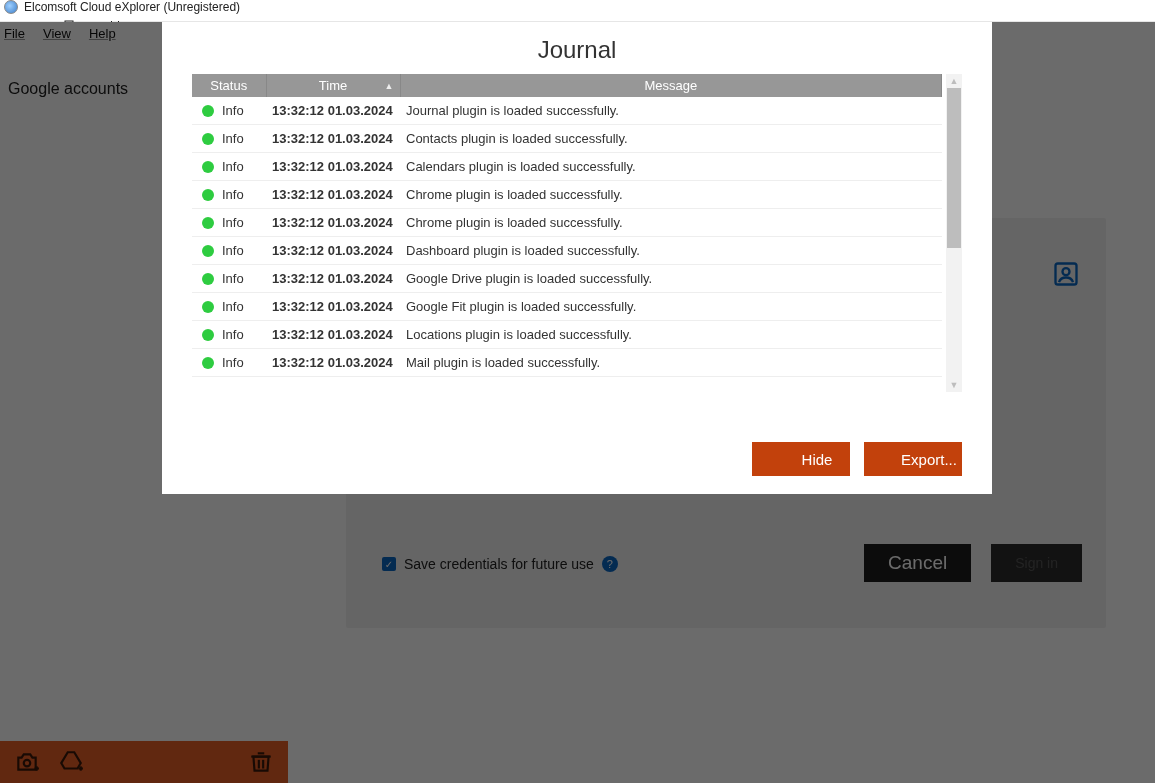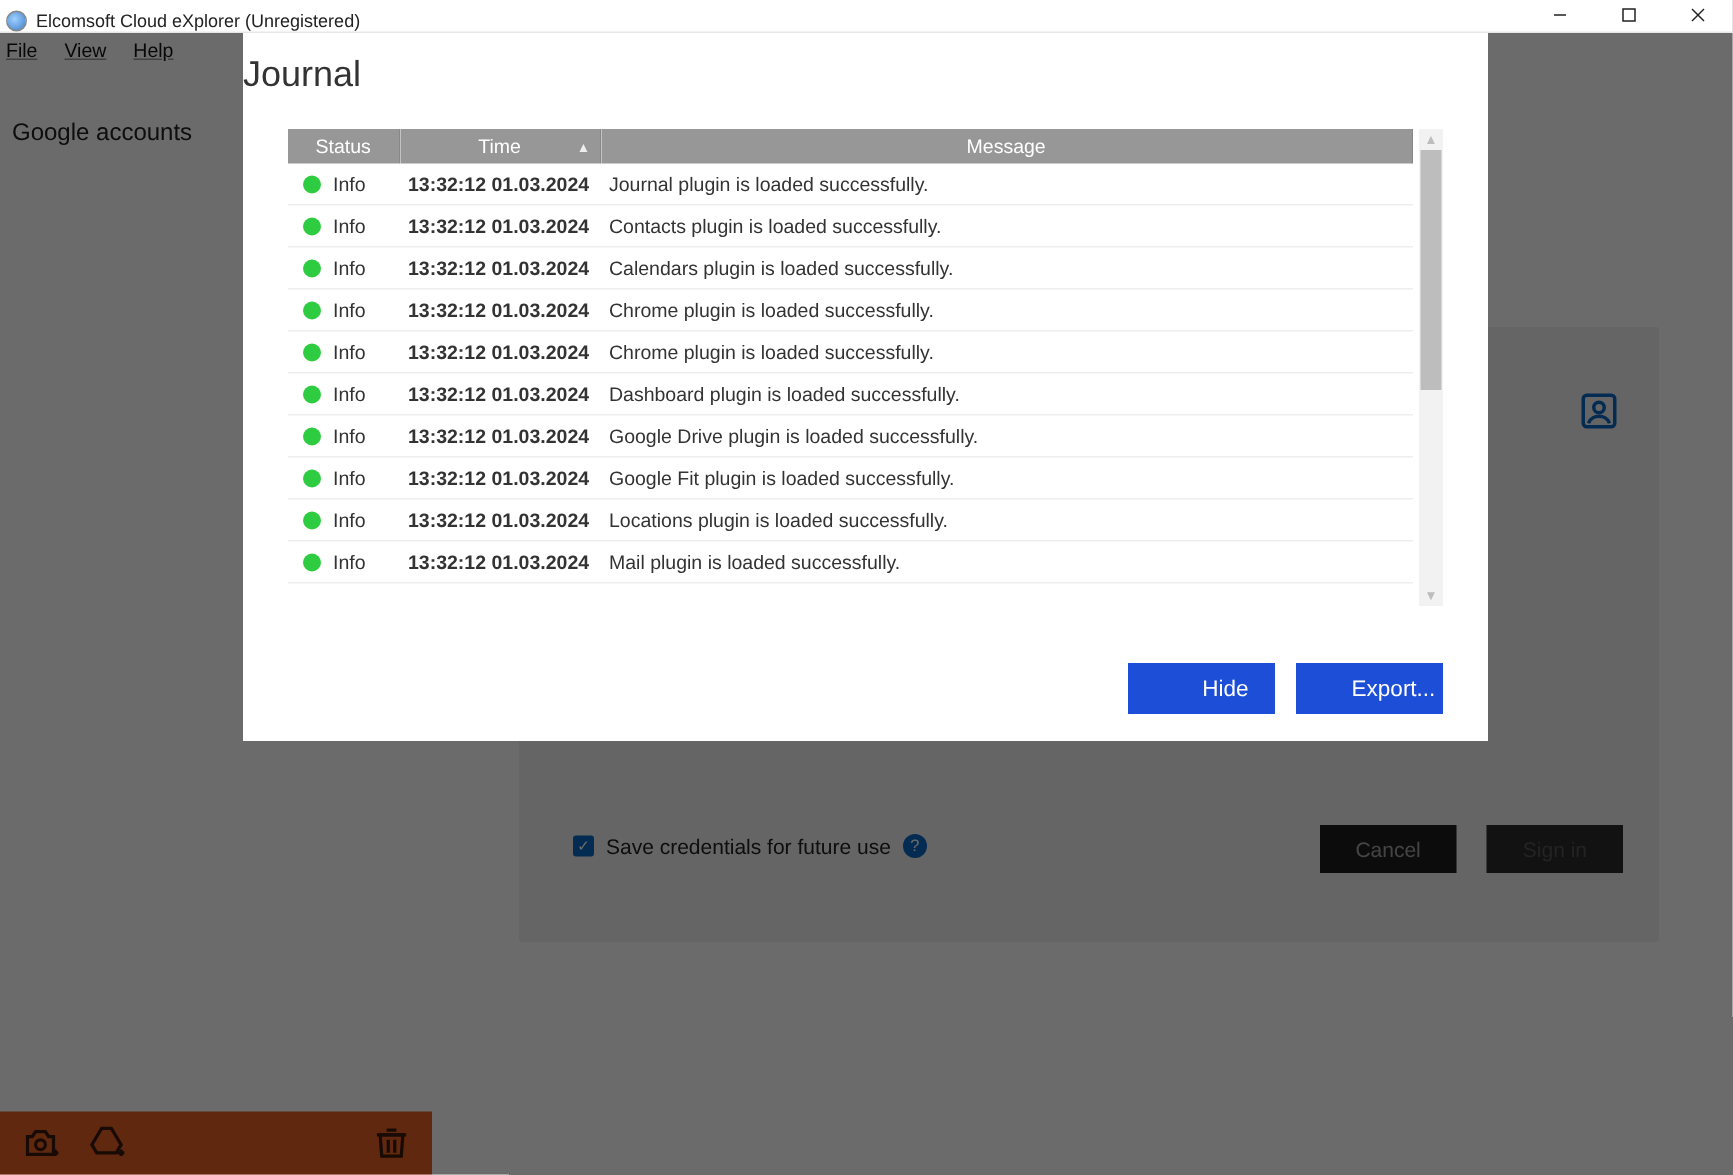--- a/index.html
+++ b/index.html
@@ -1,19 +1,19 @@
 <!DOCTYPE html>
 <html><head>
 <meta charset="utf-8">
 <style>
   * { box-sizing: border-box; margin: 0; padding: 0; font-family: "Segoe UI", Tahoma, sans-serif; }
   html, body { width: 1155px; height: 783px; overflow: hidden; background: #fff; }
 
   
-  .titlebar { height: 22px; display: flex; align-items: flex-end; justify-content: space-between; background: #fff; border-bottom: 1px solid #e6e6e6; font-size: 12px; }
+  .titlebar { height: 22px; display: flex; align-items: flex-start; justify-content: space-between; background: #fff; border-bottom: 1px solid #e6e6e6; font-size: 12px; flex-direction: column; }
   .titlebar-left { display: flex; align-items: center; padding-left: 4px; gap: 6px; color: #222; }
   .titlebar-icon { width: 14px; height: 14px; border-radius: 50%; background: radial-gradient(circle at 40% 40%, #9fd0ff, #3c7ec9); border:1px solid #888; }
   .window-controls { display: flex; }
   .win-btn { width: 46px; height: 22px; display: flex; align-items: center; justify-content: center; color:#222; }
   .win-btn svg { width: 10px; height: 10px; }
 
   
   .backdrop { position: absolute; top: 22px; left: 0; right: 0; bottom: 0; background: #fff; }
   .dim { position: absolute; top: 22px; left: 0; right: 0; bottom: 0; background: rgba(0,0,0,0.58); }
 
@@ -22,48 +22,48 @@
 
   .sidebar-tab { position:absolute; top: 58px; left: 8px; font-size: 16px; color:#222; }
 
   
   .signin-panel { position:absolute; left: 346px; top: 196px; width: 760px; height: 410px; background: #f0f0f0; border-radius:2px; }
   .signin-icon { position:absolute; right: 26px; top: 42px; width: 28px; height: 28px; color:#0a66c2; }
   .signin-row { position:absolute; left: 36px; bottom: 56px; display:flex; align-items:center; gap:8px; font-size:14px; color:#222; }
   .checkbox { width:14px; height:14px; background:#0a66c2; border-radius:2px; display:flex; align-items:center; justify-content:center; color:#fff; font-size:10px; }
   .help-circle { width:16px; height:16px; border-radius:50%; background:#0a66c2; color:#fff; display:flex; align-items:center; justify-content:center; font-size:11px; }
   .signin-buttons { position:absolute; right: 24px; bottom: 46px; display:flex; gap: 20px; }
-  .btn-dark { background:#1e1e1e; color:#a3a3a3; border:none; padding: 8px 24px; font-size:14px;}
+  .btn-dark { background:#1e1e1e; color:#ffffff; border:none; padding: 8px 24px; font-size:19px;}
   .btn-disabled { background:#2c2c2c; color:#555; border:none; padding:8px 24px; font-size:14px; }
 
   
   .bottom-toolbar { position:absolute; left:0; bottom:0; width: 288px; height: 42px; background:#e85f27; display:flex; align-items:center; justify-content:space-between; padding:0 14px; color:#3a1a0a;}
   .tool-left { display:flex; gap:18px; }
   .tool-icon { width:26px; height:26px; }
 
   
   .journal { position:absolute; left: 162px; top: 22px; width: 830px; height: 472px; background:#fff; }
-  .journal-title { text-align:left; font-size: 24px; color:#333; padding: 14px 0 22px 0; }
+  .journal-title { text-align:center; font-size: 24px; color:#333; padding: 14px 0 10px 0; }
   .jtable-wrap { position:relative; margin: 0 auto; width: 770px; }
   .jtable { width: 750px; border-collapse: collapse; font-size: 13px; }
   .jtable thead th { background:#979797; color:#fff; font-weight:normal; padding:4px 5px; border-right:1px solid #888; position:relative; }
   .jtable thead th.col-status { width: 74px; }
   .jtable thead th.col-time { width: 134px; }
   .sort-arrow { position:absolute; right:6px; top:50%; transform:translateY(-50%); color:#eee; font-size:9px;}
   .jtable tbody td { padding: 6px 6px; color:#333; border-bottom:1px solid #eee; }
   .jtable tbody td.col-status { width:74px; }
   .jtable tbody td.col-time { width:134px; white-space:nowrap;font-weight:bold; }
   .status-cell { display:flex; align-items:center; gap:8px; padding-left:4px;text-align:center;}
   .dot { width:12px; height:12px; border-radius:50%; background:#2ecc40; }
   .vscroll { position:absolute; right:0; top:0; width:16px; height: 318px; background:#f2f2f2; display:flex; flex-direction:column; align-items:center; }
   .vscroll .thumb { width:14px; background:#bdbdbd; }
   .vscroll .arrow { width:14px; height:14px; display:flex; align-items:center; justify-content:center; color:#bdbdbd; font-size:9px;}
 
   .journal-buttons { position:absolute; right: 30px; bottom: 18px; display:flex; gap: 14px; }
-  .jbtn { background:#1d4ed8; color:#fff; border:none; width: 98px; height:34px; font-size:15px;padding-left:32px; }
+  .jbtn { background:#c2410c; color:#fff; border:none; width: 98px; height:34px; font-size:15px;padding-left:32px; }
 </style>
 </head>
 <body>
 
 <div class="titlebar">
   <div class="titlebar-left">
     <div class="titlebar-icon"></div>
     <span>Elcomsoft Cloud eXplorer (Unregistered)</span>
   </div>
   <div class="window-controls">

